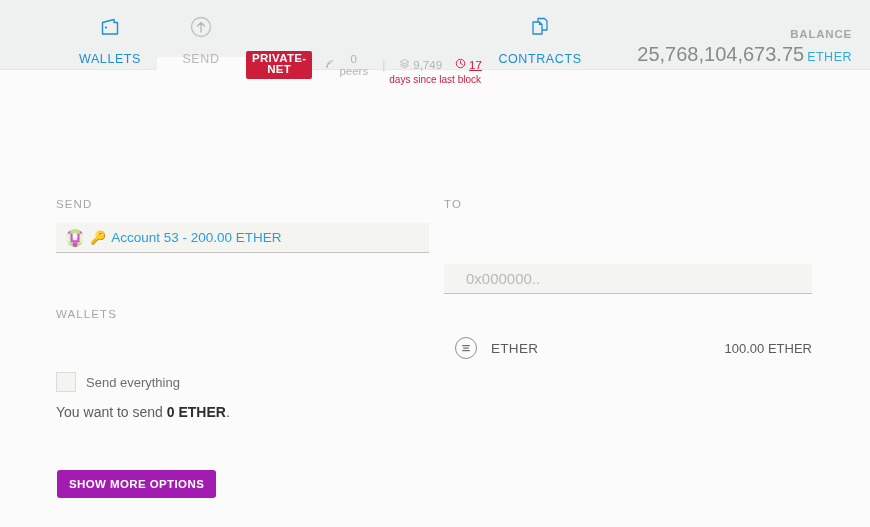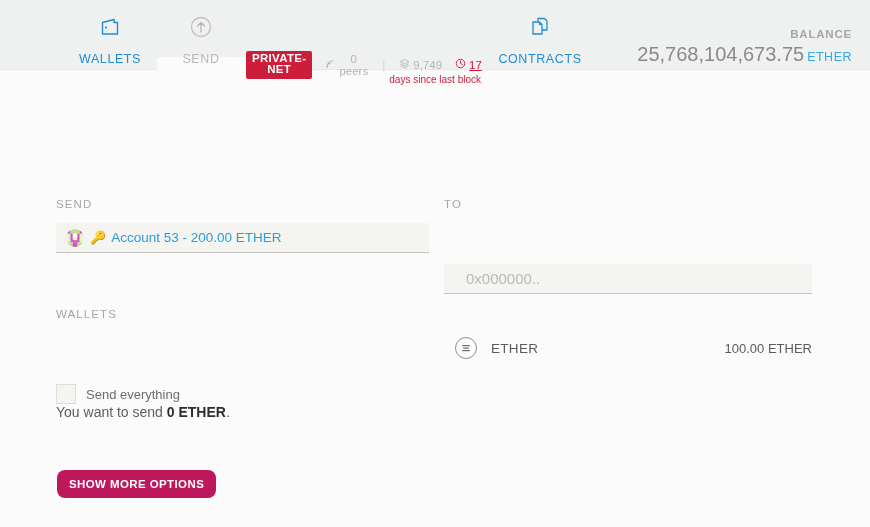--- a/index.html
+++ b/index.html
@@ -234,21 +234,21 @@
   .lbl-to { left: 444px; top: 198px; }
   .box-to { left: 444px; top: 240px; width: 368px; margin-top: 24px; }
 
   
   .lbl-amount { left: 56px; top: 308px; }
   .box-amount { left: 56px; top: 334px; width: 373px; }
 
   .checkbox-row {
     position: absolute;
     left: 56px;
-    top: 384px;
+    top: 372px;
     display: flex;
     align-items: center;
     gap: 10px;
   }
   .checkbox {
     width: 20px; height: 20px;
     background: #f4f4f0;
     border: 1px solid #dedcd6;
   }
   .checkbox-label {
@@ -293,29 +293,29 @@
     margin-left: auto;
     font-size: 13px;
     color: #5b5b5b;
   }
 
   
   .btn-more {
     position: absolute;
     left: 57px;
     top: 470px;
-    background: #be185d;
+    background: #a21caf;
     color: #ffffff;
     border: none;
     font-family: "Liberation Sans", sans-serif;
     font-size: 11.5px;
     font-weight: 700;
     letter-spacing: 0.4px;
     padding: 8px 12px;
-    border-radius: 8px;
+    border-radius: 3px;
     cursor: pointer;
   }
 </style>
 </head>
 <body>
 
 <div class="app">
 
   <div class="titlebar">
     <div class="traffic">

